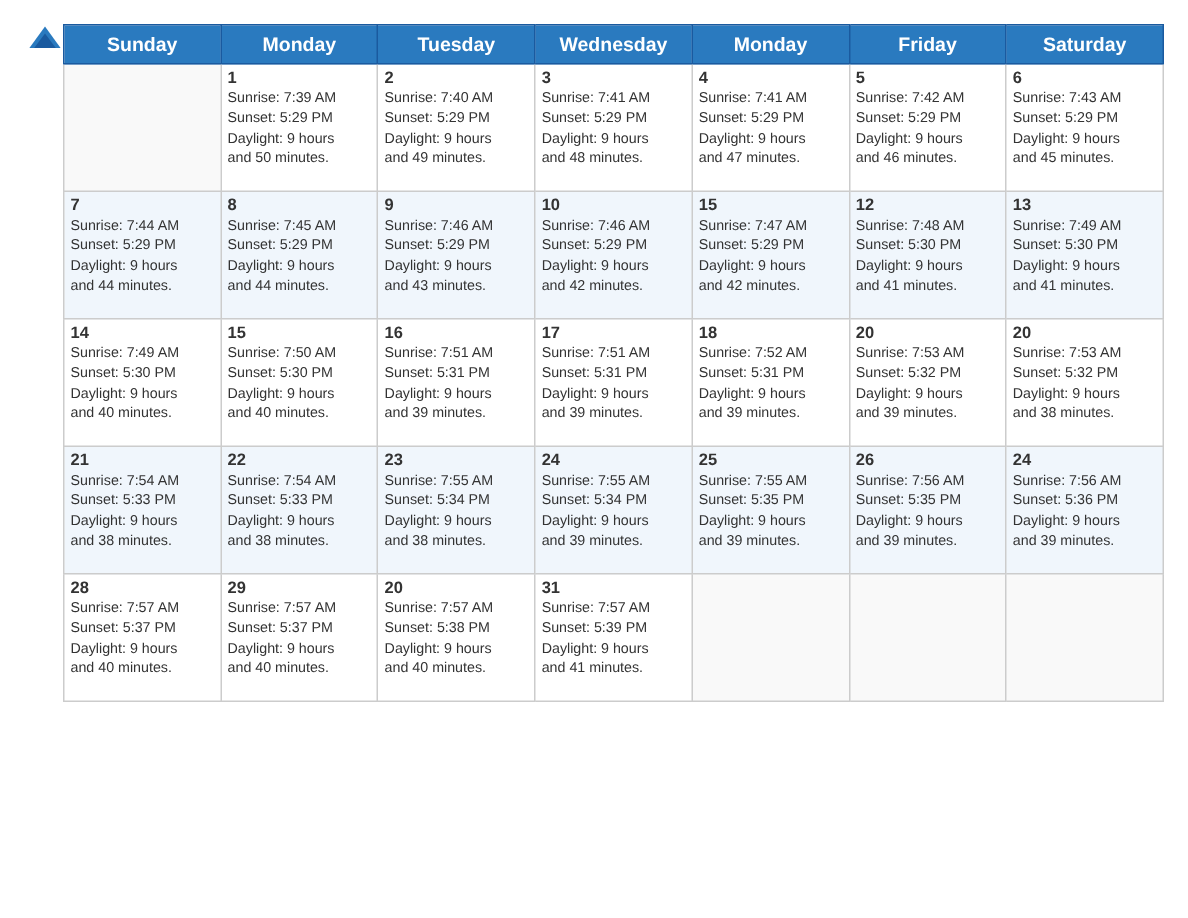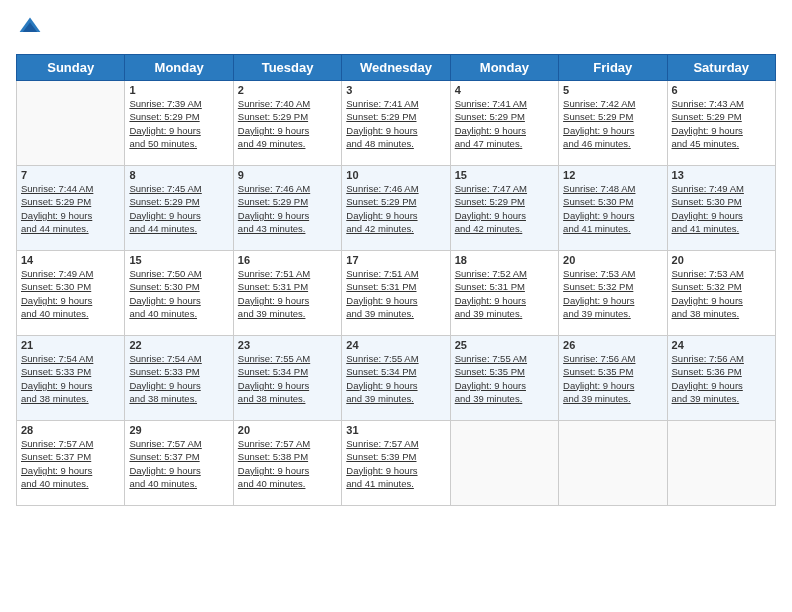--- a/index.html
+++ b/index.html
@@ -8,21 +8,21 @@
       height: 612px;
       font-family: Arial, sans-serif;
       background: #fff;
       overflow: hidden;
     }
     .page {
       width: 792px;
       height: 432px;
       padding: 16px;
       display: flex;
-      flex-direction: column;
+      flex-direction: row;
     }
     .header {
       display: flex;
       justify-content: space-between;
       align-items: flex-start;
       margin-bottom: 10px;
     }
     .logo {
       display: flex;
       align-items: center;
@@ -78,21 +78,20 @@
       background: #f9f9f9;
     }
     .day-num {
       font-size: 11px;
       font-weight: bold;
       display: block;
       margin-bottom: 1px;
     }
     .day-info {
       line-height: 1.4;
-      text-decoration: underline;
     }
     tr:nth-child(even) td {
       background-color: #f0f6fc;
     }
     tr:nth-child(odd) td {
       background-color: #ffffff;
     }
     .calendar thead tr th {
       background-color: #2a7abf;
     }

